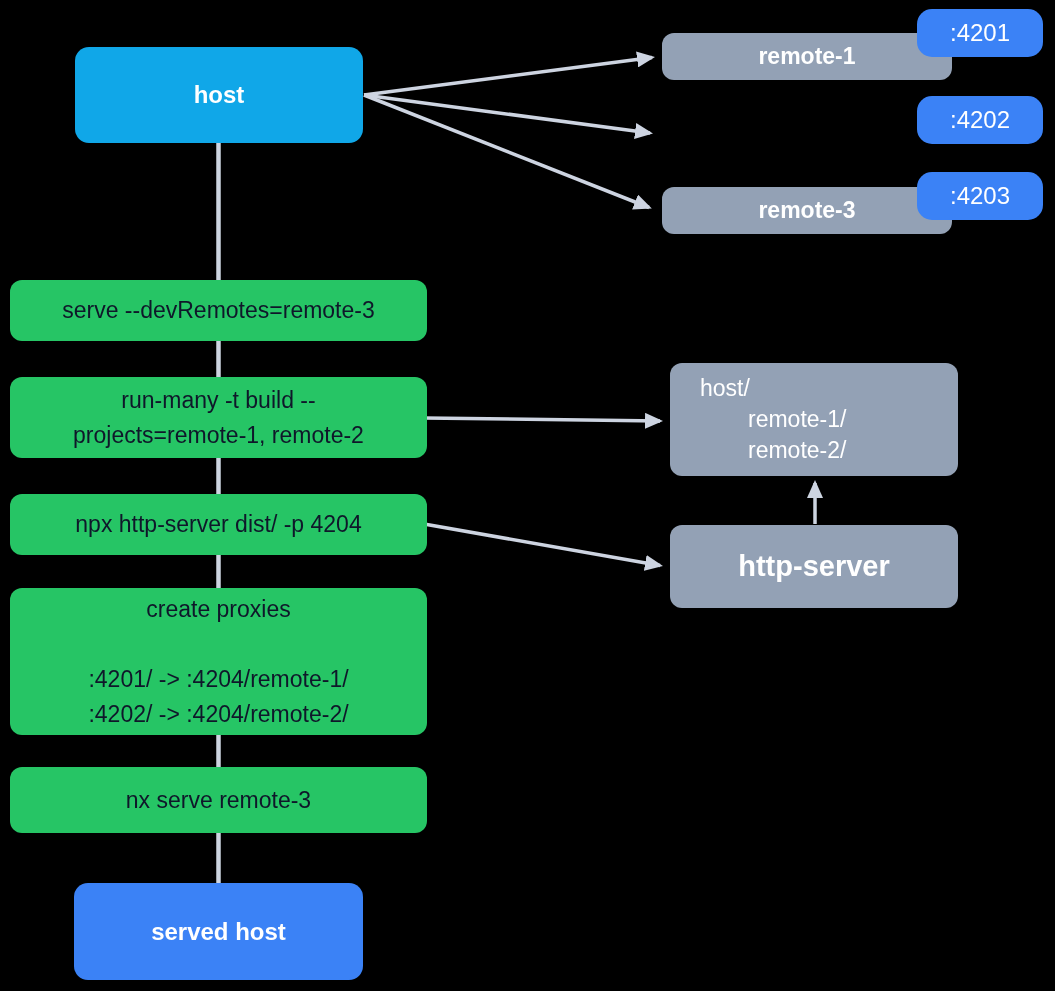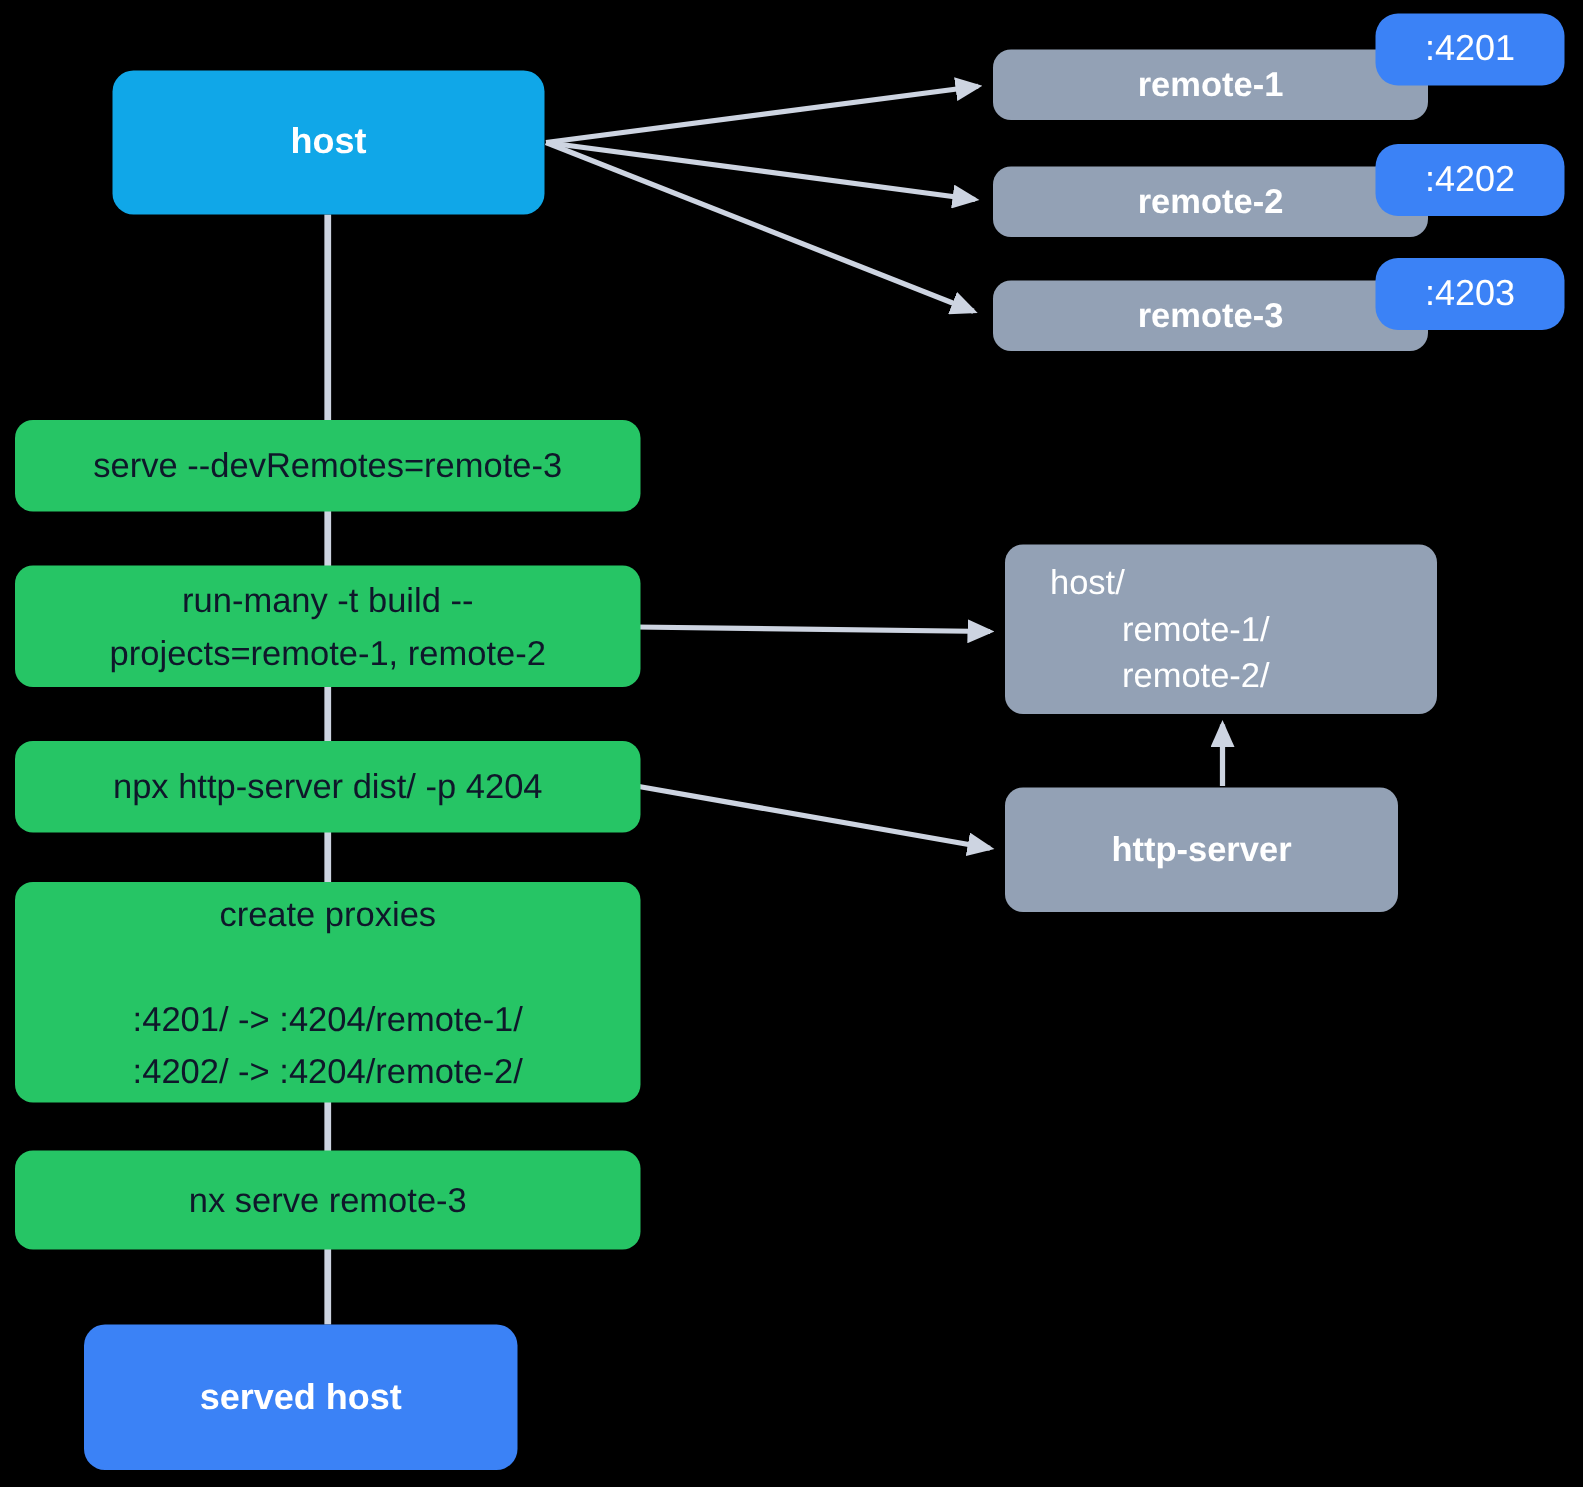--- a/index.html
+++ b/index.html
@@ -3,43 +3,43 @@
 <meta charset="utf-8">
 <style>
   html,body{margin:0;padding:0;background:#000;}
   body{font-family:"Liberation Sans", sans-serif;}
   .stage{position:relative;width:1055px;height:991px;background:#000;overflow:hidden;}
   .stage svg.wires{position:absolute;left:0;top:0;width:1055px;height:991px;}
   .box{position:absolute;display:flex;align-items:center;justify-content:center;
        color:#fff;box-sizing:border-box;}
   .host{left:75px;top:47px;width:288px;height:96px;background:#10A7E8;border-radius:14px;
         font-weight:bold;font-size:24px;}
-  .served{left:56px;top:883px;width:289px;height:97px;background:#3B82F6;border-radius:14px;
+  .served{left:74px;top:883px;width:289px;height:97px;background:#3B82F6;border-radius:14px;
         font-weight:bold;font-size:24px;}
   .remote{left:662px;width:290px;height:47px;background:#93A1B5;border-radius:12px;
         font-weight:bold;font-size:23px;}
   .remote.r1{top:33px;} .remote.r2{top:111px;} .remote.r3{top:187px;}
   .badge{left:917px;width:126px;height:48px;background:#3B82F6;border-radius:15px;
         font-size:24px;font-weight:400;}
   .badge.b1{top:9px;} .badge.b2{top:96px;} .badge.b3{top:172px;align-items:center;}
   .cmd{left:10px;width:417px;background:#26C565;border-radius:12px;font-size:23px;
         flex-direction:column;color:#0f172a;}
   .cmd .line{line-height:35px;min-height:35px;text-align:center;white-space:pre;}
   .cmd.c1{top:280px;height:61px;}
   .cmd.c2{top:377px;height:81px;}
   .cmd.c3{top:494px;height:61px;}
   .cmd.c4{top:588px;height:147px;}
   .cmd.c5{top:767px;height:66px;}
   .dist{left:670px;top:363px;width:288px;height:113px;background:#93A1B5;border-radius:12px;
         font-size:23px;flex-direction:column;align-items:flex-start;justify-content:center;
         padding-left:30px;}
   .dist .line{line-height:31px;min-height:31px;white-space:pre;}
   .dist .line.indent{padding-left:48px;}
-  .httpserver{left:670px;top:525px;width:262px;height:83px;background:#93A1B5;border-radius:12px;
-        font-weight:bold;font-size:23px;}
+  .httpserver{left:670px;top:525px;width:288px;height:83px;background:#93A1B5;border-radius:12px;
+        font-weight:bold;font-size:29px;}
 </style>
 </head>
 <body>
 
 <div class="stage">
 
   <svg class="wires" viewBox="0 0 1055 991">
     <defs>
       <marker id="arrow" viewBox="0 0 18 16" refX="15" refY="8" markerWidth="18" markerHeight="16" markerUnits="userSpaceOnUse" orient="auto">
         <path d="M0,0 L18,8 L0,16 Z" fill="#CDD4E1"></path>
@@ -53,23 +53,20 @@
     <line x1="424" y1="524" x2="660" y2="565.5" stroke="#CDD4E1" stroke-width="3.5" marker-end="url(#arrow)"></line>
     <line x1="815" y1="524" x2="815" y2="483" stroke="#CDD4E1" stroke-width="3.5" marker-end="url(#arrow)"></line>
   </svg>
 
   <div class="box host">
     <span>host</span>
   </div>
 
   <div class="box remote r1">
     <span>remote-1</span>
-  </div>
-  <div class="box remote r2">
-    <span>remote-2</span>
   </div>
   <div class="box remote r3">
     <span>remote-3</span>
   </div>
 
   <div class="box badge b1">
     <span>:4201</span>
   </div>
   <div class="box badge b2">
     <span>:4202</span>

